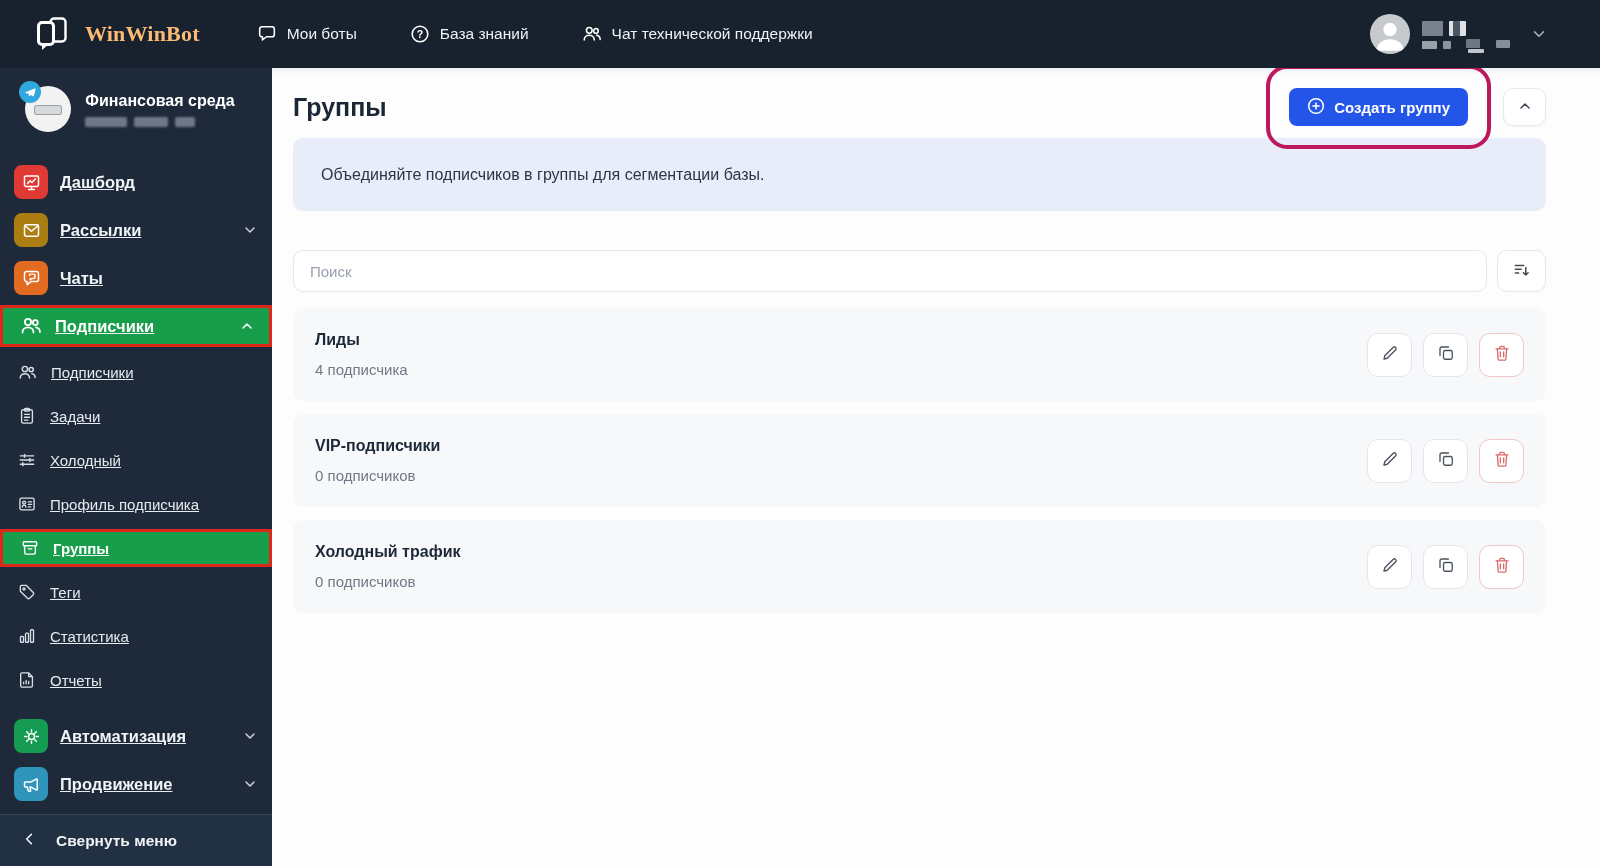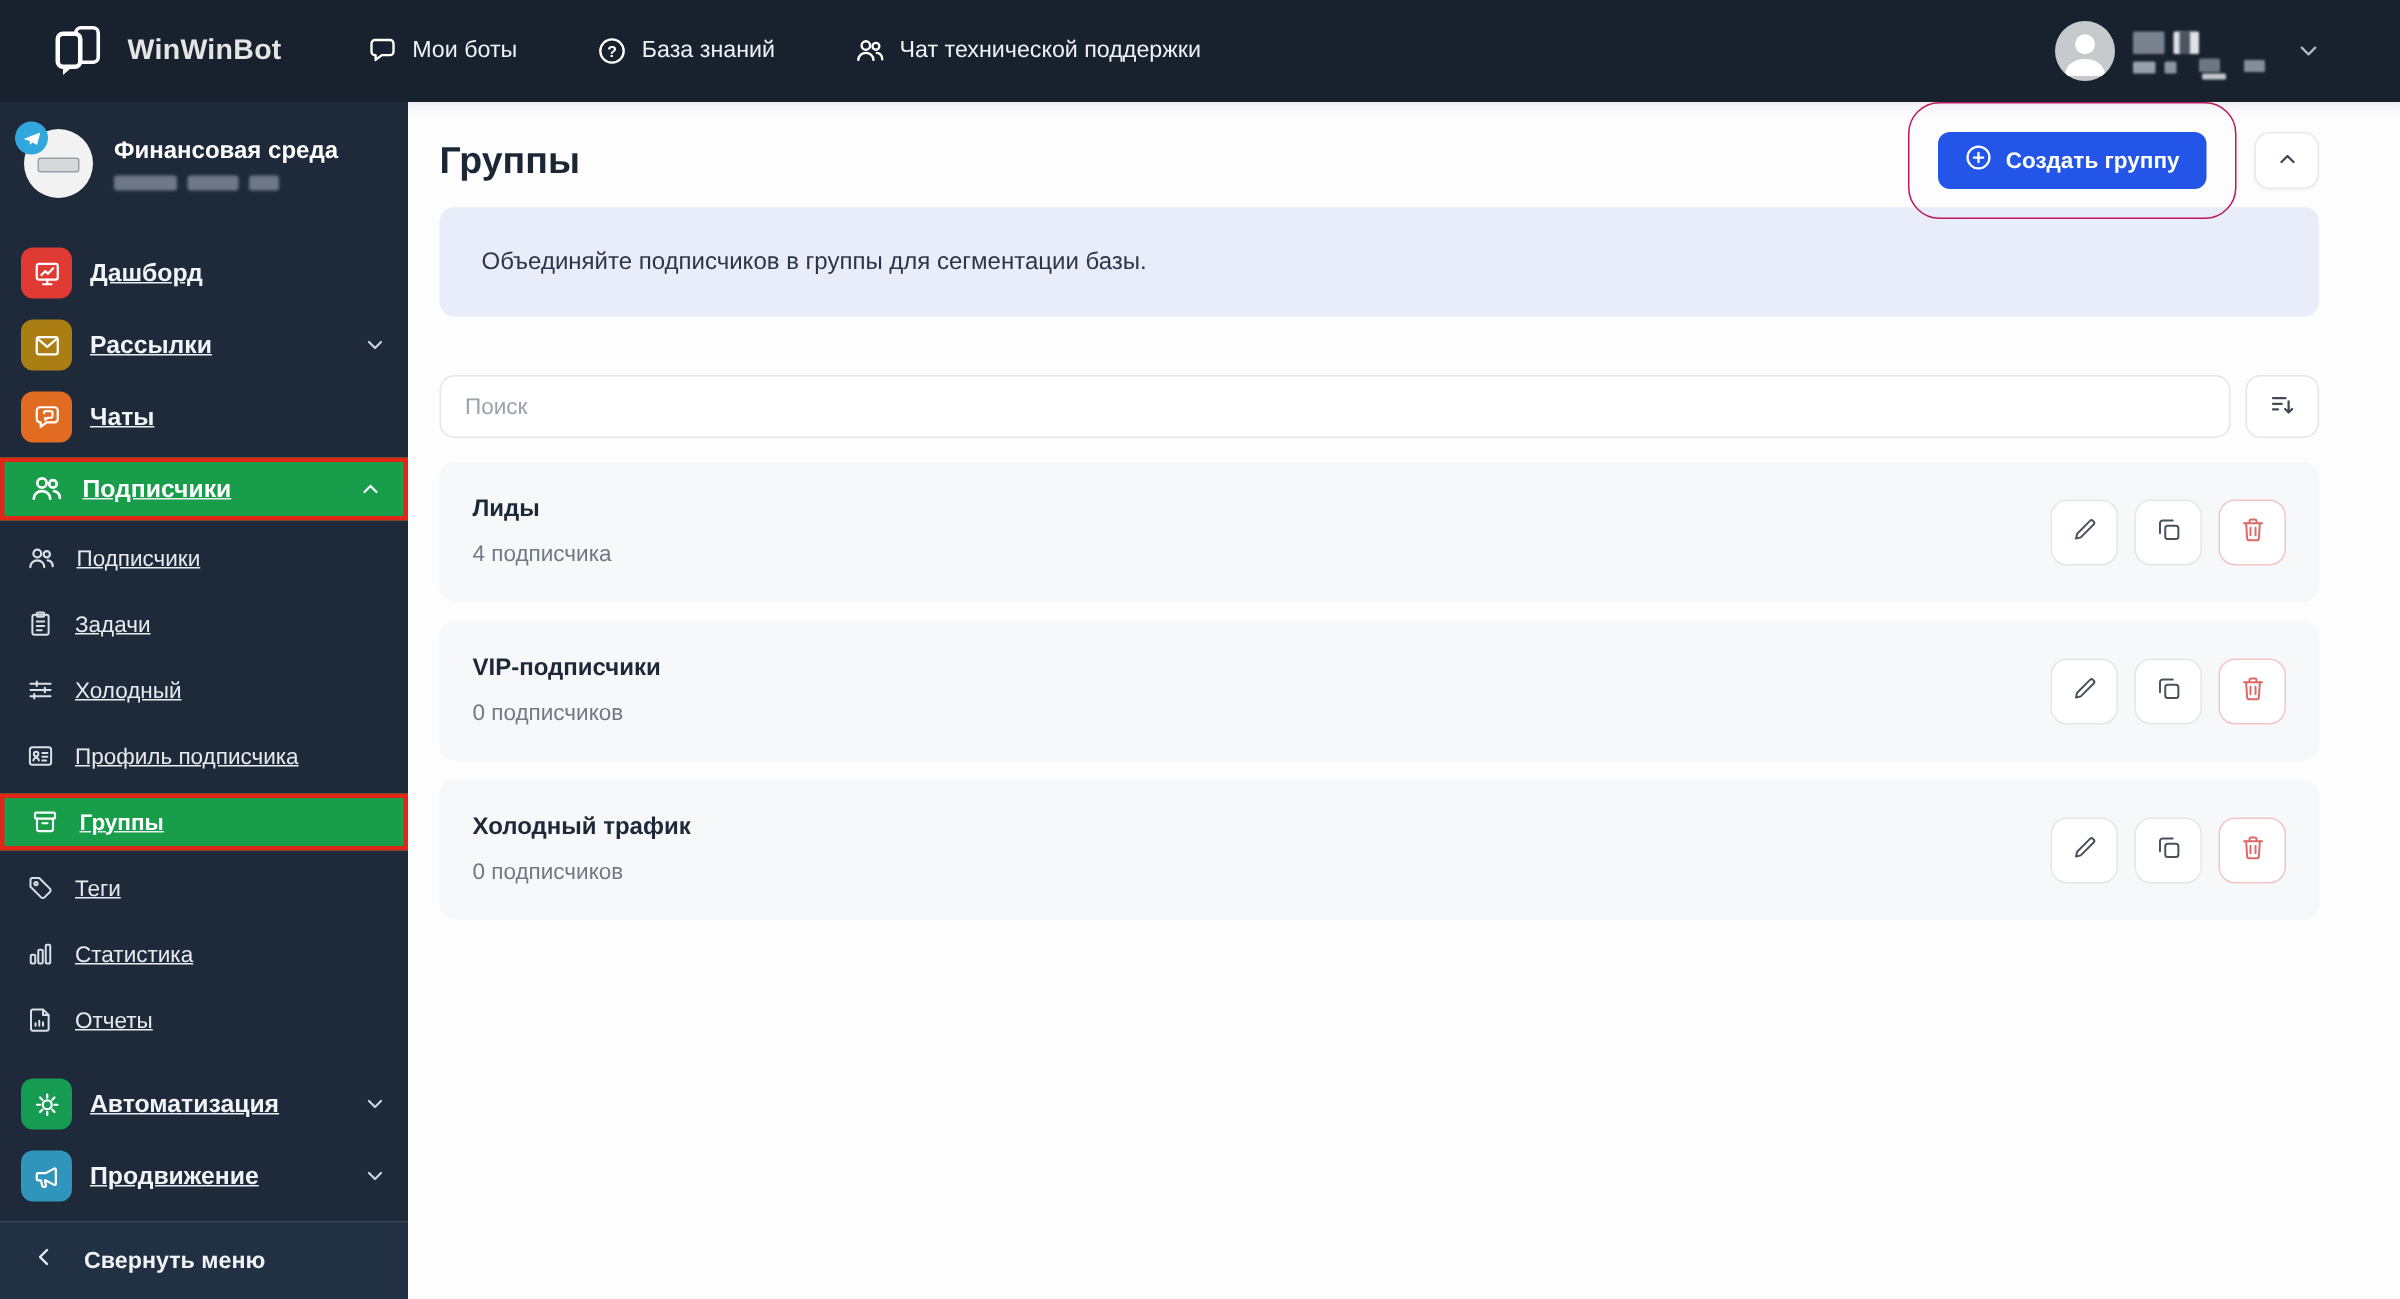--- a/index.html
+++ b/index.html
@@ -1,34 +1,34 @@
 <!DOCTYPE html>
 <html><head>
 <meta charset="utf-8">
 <style>
   * { margin:0; padding:0; box-sizing:border-box; }
   html,body { width:1600px; height:866px; overflow:hidden; font-family:"Liberation Sans", sans-serif; background:#fdfdfe; }
 
   
   .topbar { position:absolute; top:0; left:0; width:1600px; height:68px; background:#18222f; display:flex; align-items:center; padding:0 52px 0 33px; z-index:30; }
   .brand { display:flex; align-items:center; gap:14px; }
-  .brand-title { color:#e5e5e5; font-size:19px; font-weight:700; letter-spacing:.2px; }
+  .brand-title { color:#fdba74; font-size:22px; font-weight:700; letter-spacing:.2px;font-family:Liberation Serif, serif; }
   .topnav { display:flex; align-items:center; margin-left:56px; gap:52px; }
   .topnav-item { display:flex; align-items:center; gap:9px; color:#eef1f5; font-size:15.5px; font-weight:500; cursor:pointer; }
   .topnav-item svg { display:block; }
   .topbar-right { margin-left:auto; display:flex; align-items:center; gap:12px; }
   .avatar { width:40px; height:40px; border-radius:50%; background:#c7cacd; position:relative; overflow:hidden; flex:none; }
   .avatar svg { position:absolute; left:0; top:0; }
   .redacted-name { position:relative; width:96px; height:34px; filter:blur(.6px); }
   .redacted-name i { position:absolute; display:block; border-radius:1px; }
   .caret { color:#aeb6c0; display:flex; align-items:center; }
 
   
   .sidebar { position:absolute; top:68px; left:0; width:272px; height:798px; background:#1e2a3a; color:#e9edf2; display:flex; flex-direction:column; z-index:20; }
-  .profile { display:flex; align-items:center; gap:14px; padding:18px 16px 14px 16px; }
+  .profile { display:flex; align-items:center; gap:14px; padding:18px 16px 14px 4px;justify-content:center; }
   .profile-avatar { width:46px; height:46px; border-radius:50%; background:#f2f2f2; position:relative; flex:none; }
   .tg-badge { position:absolute; left:-6px; top:-5px; width:22px; height:22px; border-radius:50%; background:#31a8dd; display:flex; align-items:center; justify-content:center; }
   .profile-chip { position:absolute; left:9px; top:19px; width:28px; height:10px; background:#d6d8da; border:1px solid #9aa0a6; border-radius:2px; filter:blur(.4px); }
   .profile-texts { display:flex; flex-direction:column; gap:7px; }
   .profile-name { font-size:16px; font-weight:700; color:#fff; }
   .redacted-line { display:flex; gap:7px; filter:blur(1.2px); }
   .redacted-line i { display:block; height:10px; border-radius:2px; background:#6e7888; }
 
   .menu { margin-top:12px;text-decoration:underline; }
   .mi { height:48px; display:flex; align-items:center; padding:0 14px; cursor:pointer; }
@@ -49,21 +49,21 @@
 
   .menu-gap { height:10px; }
   .sidebar-bottom { margin-top:auto; border-top:1px solid rgba(255,255,255,.10); background:#223044; height:52px; display:flex; align-items:center; padding:0 14px 0 22px; cursor:pointer; }
   .collapse-label { margin-left:18px; font-size:15.5px; font-weight:600; color:#f0f3f6; }
 
   
   .main { position:absolute; top:68px; left:272px; width:1328px; height:798px; background:#fdfdfe; padding:0 54px 0 21px; box-shadow: inset 0 9px 10px -9px rgba(20,30,45,.14); }
   .main-header { margin-top:14px; height:50px; display:flex; align-items:center; justify-content:space-between; }
   .page-title { font-size:25px; font-weight:700; color:#1c2736; }
   .header-actions { display:flex; align-items:center; gap:12px; }
-  .annotation-wrap { border:1px solid #be185d; border-radius:21px; padding:19px; }
+  .annotation-wrap { border:4px solid #be185d; border-radius:21px; padding:19px; }
   .btn-primary { display:flex; align-items:center; gap:9px; background:#2356e8; color:#fff; border:none; font-family:inherit; font-size:15px; font-weight:700; height:38px; padding:0 18px; border-radius:8px; cursor:pointer; }
   .btn-collapse { width:43px; height:38px; background:#fff; border:1px solid #e7e9ed; border-radius:10px; display:flex; align-items:center; justify-content:center; color:#3c4450; cursor:pointer; box-shadow:0 1px 2px rgba(20,30,45,.04); }
 
   .banner { margin-top:6px; height:73px; background:#e8edf9; border-radius:10px; display:flex; align-items:center; padding:0 28px; }
   .banner-text { font-size:16px; color:#2c3648; }
 
   .search-row { margin-top:39px; display:flex; align-items:center; gap:10px;border-radius:16px; }
   .search-input { flex:1; height:42px; border:1px solid #e3e6ea; border-radius:10px; padding:0 16px; font-family:inherit; font-size:15px; color:#333; background:#fff; outline:none; }
   .search-input::placeholder { color:#9aa2ad; }
   .btn-sort { width:49px; height:42px; background:#fff; border:1px solid #e3e6ea; border-radius:10px; display:flex; align-items:center; justify-content:center; color:#434b57; cursor:pointer; flex:none; }

